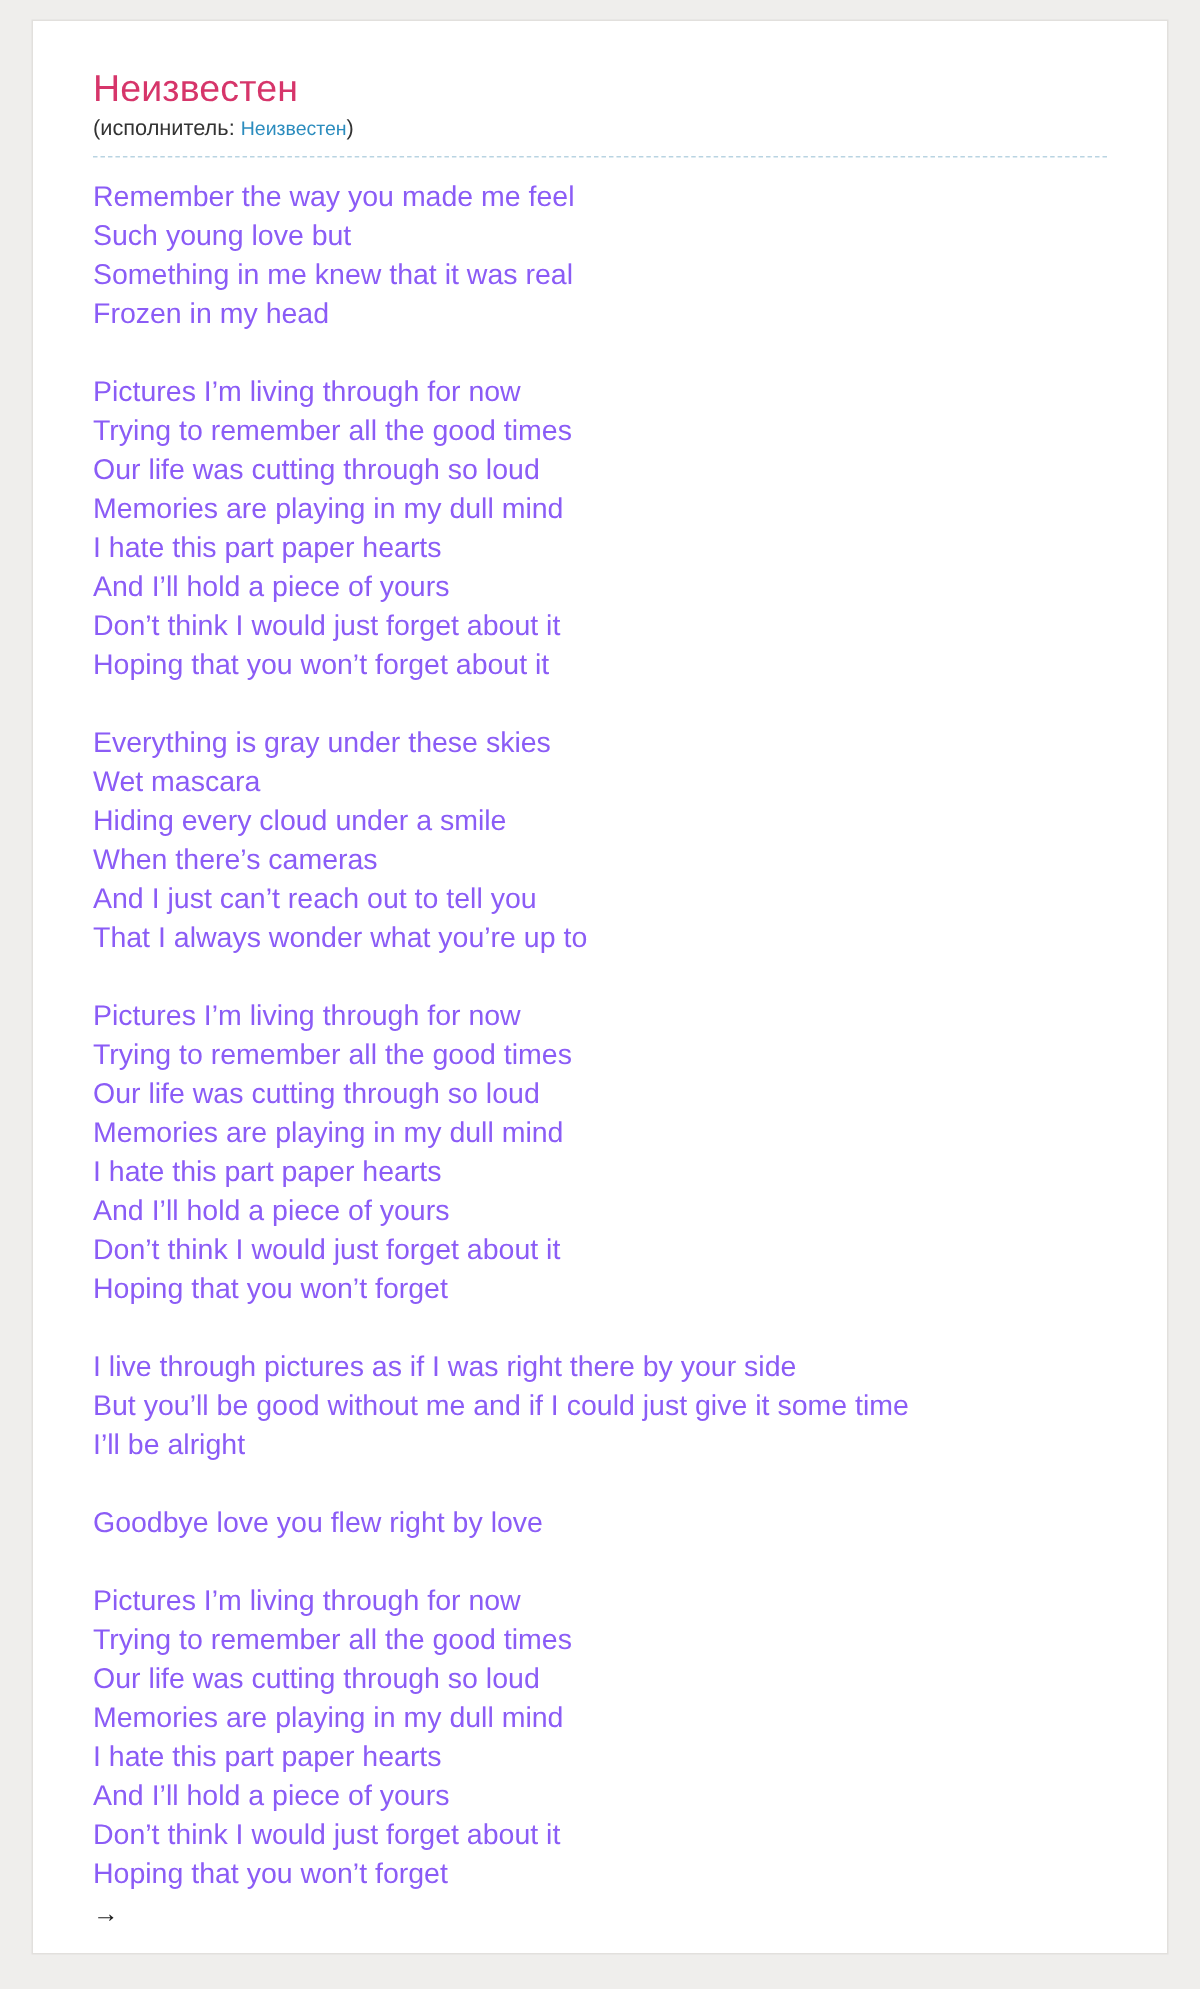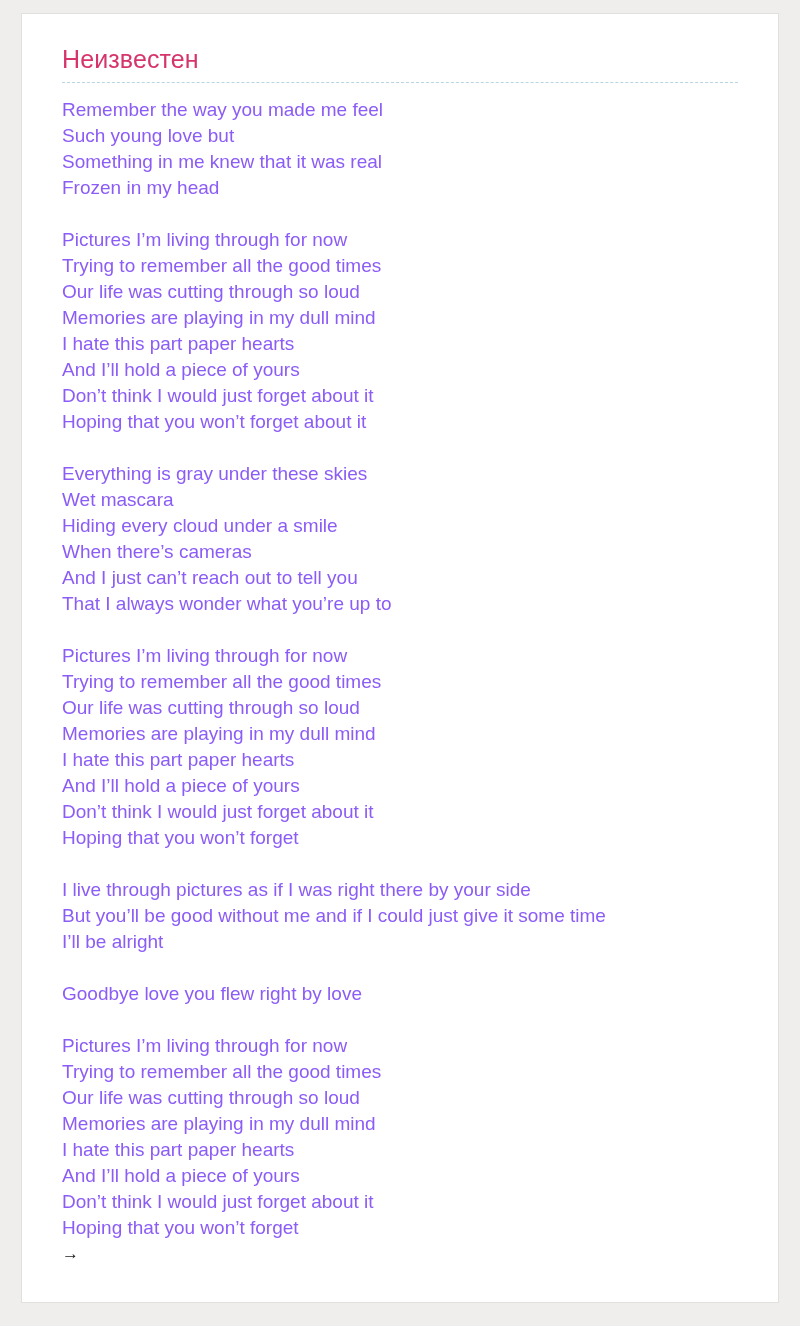--- a/index.html
+++ b/index.html
@@ -67,20 +67,23 @@
   }
 </style>
 </head>
 <body>
 
 <div class="page">
   <div class="inner">
 
     <h1 class="song-title">Неизвестен</h1>
 
+    <div class="artist-line">
+      <span>(исполнитель: </span><a class="artist-link" href="#">Неизвестен</a><span>)</span>
+    </div>
 
     <div class="divider"></div>
 
     <div class="lyrics">Remember the way you made me feel
 Such young love but
 Something in me knew that it was real
 Frozen in my head
 
 Pictures I’m living through for now
 Trying to remember all the good times

